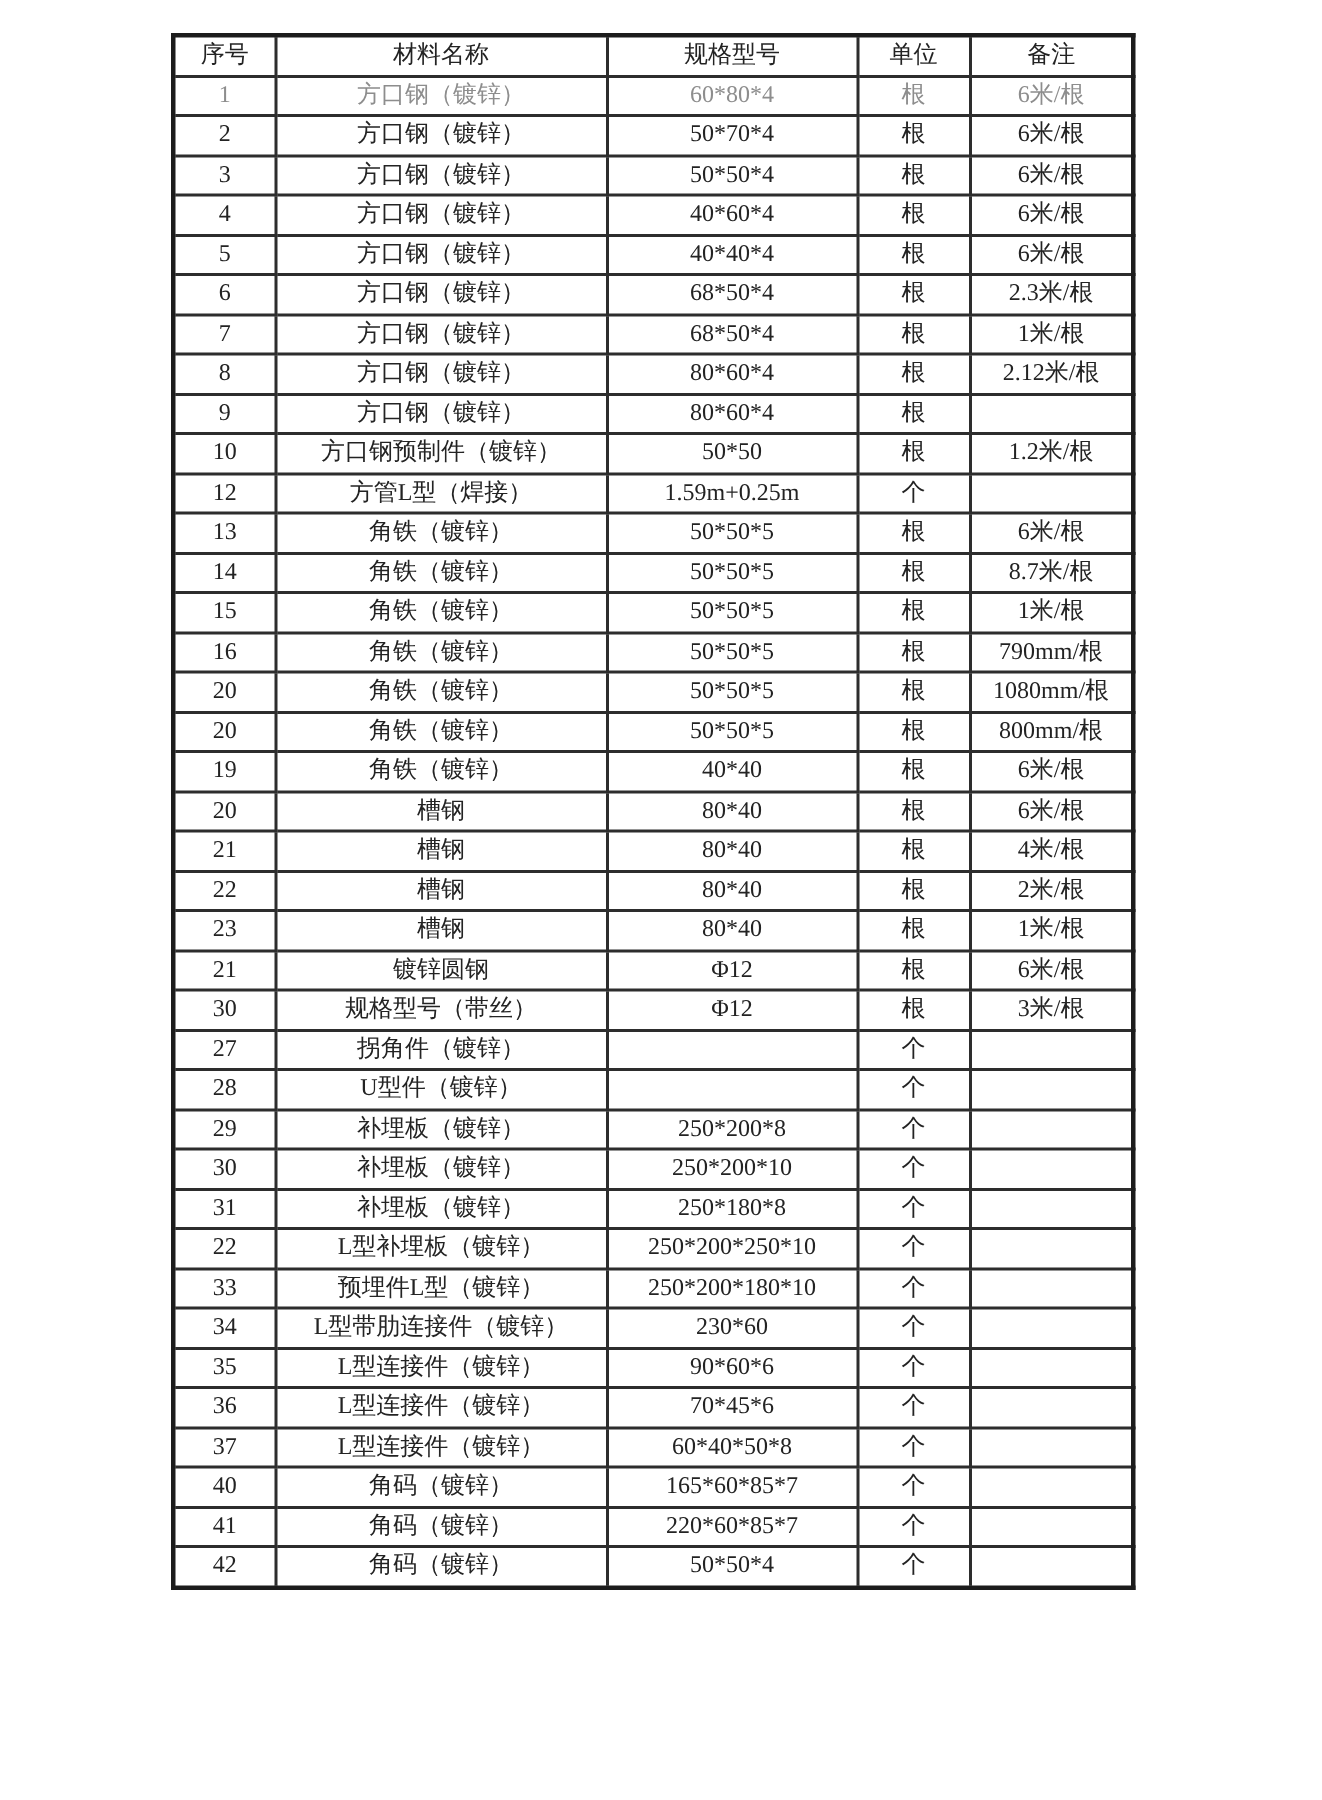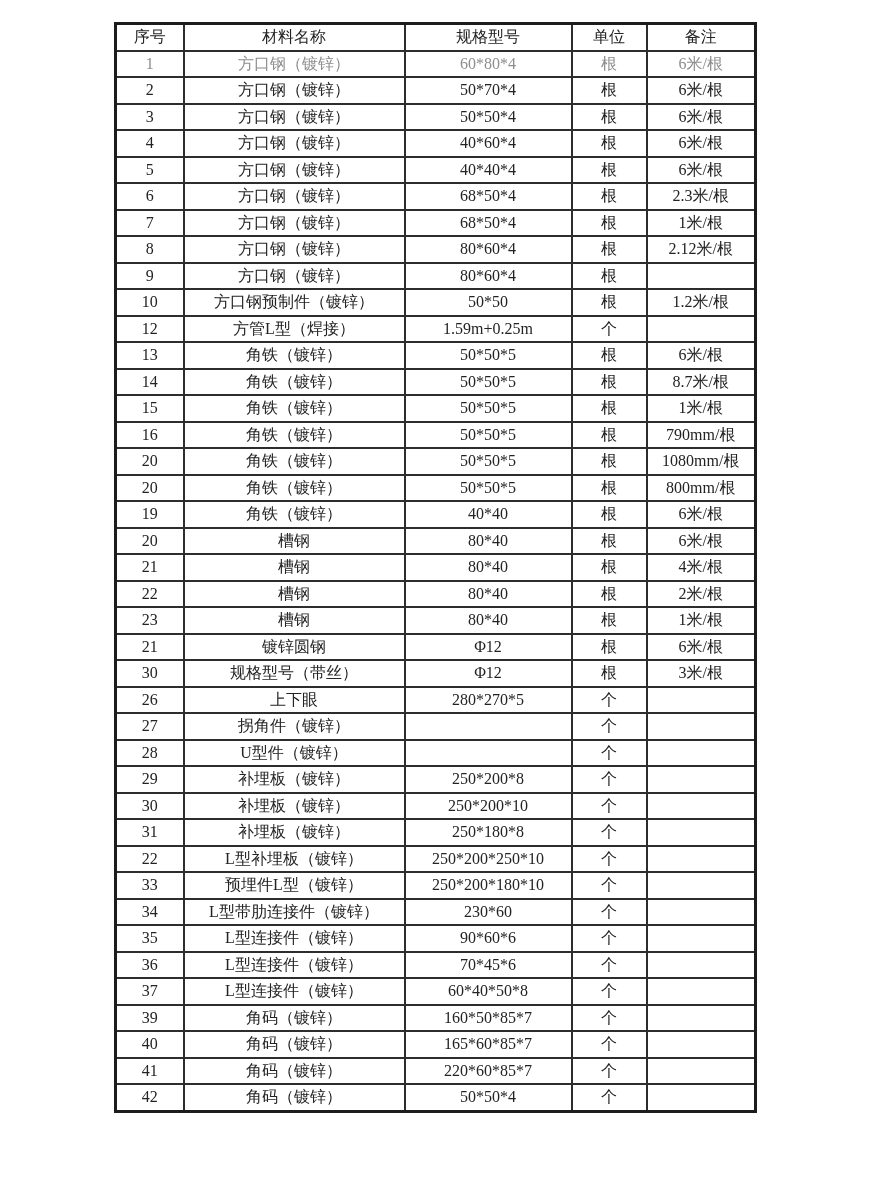--- a/index.html
+++ b/index.html
@@ -233,27 +233,20 @@
           <td>6米/根</td>
         </tr>
         <tr>
           <td>30</td>
           <td>规格型号（带丝）</td>
           <td>Φ12</td>
           <td>根</td>
           <td>3米/根</td>
         </tr>
         <tr>
-          <td>26</td>
-          <td>上下眼</td>
-          <td>280*270*5</td>
-          <td>个</td>
-          <td></td>
-        </tr>
-        <tr>
           <td>27</td>
           <td>拐角件（镀锌）</td>
           <td></td>
           <td>个</td>
           <td></td>
         </tr>
         <tr>
           <td>28</td>
           <td>U型件（镀锌）</td>
           <td></td>
@@ -313,27 +306,20 @@
           <td>36</td>
           <td>L型连接件（镀锌）</td>
           <td>70*45*6</td>
           <td>个</td>
           <td></td>
         </tr>
         <tr>
           <td>37</td>
           <td>L型连接件（镀锌）</td>
           <td>60*40*50*8</td>
-          <td>个</td>
-          <td></td>
-        </tr>
-        <tr>
-          <td>39</td>
-          <td>角码（镀锌）</td>
-          <td>160*50*85*7</td>
           <td>个</td>
           <td></td>
         </tr>
         <tr>
           <td>40</td>
           <td>角码（镀锌）</td>
           <td>165*60*85*7</td>
           <td>个</td>
           <td></td>
         </tr>

